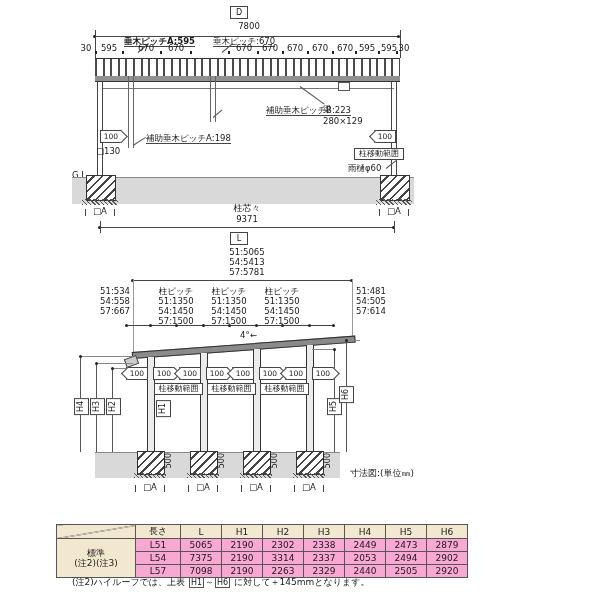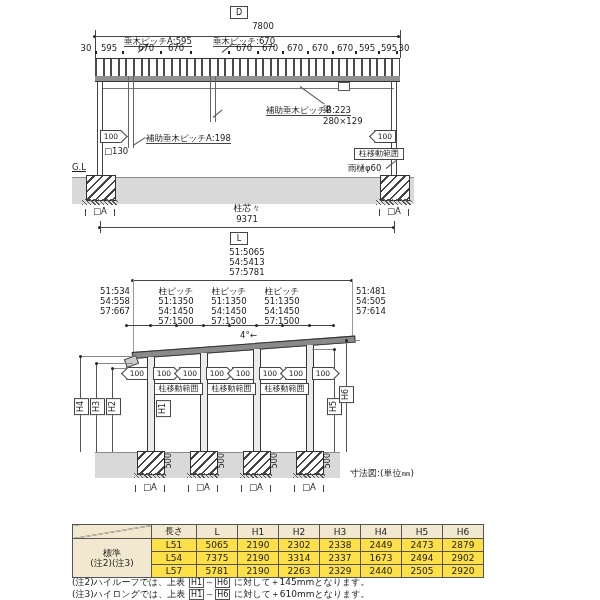--- a/index.html
+++ b/index.html
@@ -28,45 +28,45 @@
   .anch{position:absolute;width:30px;text-align:center;font-size:8.5px;line-height:12px;}
   .anch::before,.anch::after{content:"";position:absolute;bottom:1px;width:1px;height:7px;background:#444;}
   .anch::before{left:0;} .anch::after{right:0;}
   .ground{position:absolute;background:#d9d9d9;border-top:1px solid #8a8a8a;}
   .fnd{position:absolute;border:1px solid #333;
        background:repeating-linear-gradient(135deg,#fff 0 4px,#444 4px 6px);}
   .base{position:absolute;background:repeating-linear-gradient(45deg,#555 0 1px,transparent 1px 3px);}
   .rafters{position:absolute;border-top:1.5px solid #333;border-bottom:1.5px solid #333;
        background:repeating-linear-gradient(90deg,#4a4a4a 0 2px,#fff 2px 7.6px);}
   .post{position:absolute;border-left:1px solid #333;border-right:1px solid #333;background:#ececec;}
-  table.spec{position:absolute;left:72px;top:524px;border-collapse:collapse;background:#fde047;}
+  table.spec{position:absolute;left:56px;top:524px;border-collapse:collapse;background:#f9a8d4;}
   table.spec td,table.spec th{border:1px solid #555;font-size:9px;font-weight:normal;
        text-align:center;padding:0;height:12px;}
   table.spec th{background:#f2e8cf;}
   td.diag{background:#f2e8cf linear-gradient(to bottom right,transparent calc(50% - 0.6px),#555 50%,transparent calc(50% + 0.6px));}
   td.glabel{background:#f2e8cf;font-size:8.5px;line-height:10px;}
   .nbx{display:inline-block;border:1px solid #555;font-size:8px;line-height:9px;padding:0 1px;margin:0 1px;}
   .note{position:absolute;font-size:9px;line-height:11px;white-space:nowrap;}
 </style>
 </head>
 <body>
 
 <div class="stage">
 
   <div>
     <span class="bx" style="left:230px;top:6px;width:14px;">D</span>
-    <span class="t c s85" style="left:238px;top:21px;width:50px;">7800</span>
+    <span class="t c s85" style="left:224px;top:21px;width:50px;">7800</span>
 
     <div class="hl" style="left:95px;top:36px;width:305px;"></div>
     <div class="d" style="left:93px;top:35px;"></div>
     <div class="d" style="left:397px;top:35px;"></div>
     <div class="vl" style="left:95px;top:30px;height:28px;"></div>
     <div class="vl" style="left:400px;top:30px;height:28px;"></div>
 
-    <span class="t s85 ul" style="left:124px;top:36px;">垂木ピッチA:595</span>
+    <span class="t s85 ul" style="left:124px;top:36px;font-weight:bold;">垂木ピッチA:595</span>
     <span class="t s85 ul" style="left:213px;top:36px;">垂木ピッチ:670</span>
     <div class="sl" style="left:138px;top:52px;width:14px;transform:rotate(-40deg);"></div>
     <div class="sl" style="left:222px;top:52px;width:14px;transform:rotate(-40deg);"></div>
 
     <span class="t c s85" style="left:73px;top:43px;width:26px;">30</span>
     <span class="t c s85" style="left:96px;top:43px;width:26px;">595</span>
     <span class="t c s85" style="left:133px;top:43px;width:26px;">670</span>
     <span class="t c s85" style="left:163px;top:43px;width:26px;">670</span>
     <span class="t c s85" style="left:231px;top:43px;width:26px;">670</span>
     <span class="t c s85" style="left:257px;top:43px;width:26px;">670</span>
@@ -106,26 +106,26 @@
 
     <span class="t s85 ul" style="left:222px;top:105px;margin-left:44px;">補助垂木ピッチB:223</span>
     <div class="sl" style="left:213px;top:117px;width:12px;transform:rotate(-40deg);"></div>
     <span class="t s85" style="left:323px;top:104px;">梁</span>
     <span class="t s85" style="left:323px;top:116px;">280×129</span>
     <div class="sl" style="left:300px;top:86px;width:30px;transform:rotate(36deg);"></div>
     <span class="t s85 ul" style="left:146px;top:133px;">補助垂木ピッチA:198</span>
     <div class="sl" style="left:133px;top:145px;width:15px;transform:rotate(-33deg);"></div>
 
     <span class="m100 pr" style="left:100px;top:130px;"><i class="pt"></i><b>100</b></span>
-    <span class="t s85" style="left:104px;top:146px;text-align:right;">□130</span>
+    <span class="t s85" style="left:96px;top:146px;text-align:right;">□130</span>
     <span class="m100 pl" style="left:374px;top:130px;"><i class="pt"></i><b>100</b></span>
     <span class="bx s7" style="left:354px;top:148px;width:46px;line-height:10px;">柱移動範囲</span>
     <span class="t s85" style="left:348px;top:163px;">雨樋φ60</span>
     <div class="sl" style="left:386px;top:168px;width:14px;transform:rotate(-38deg);"></div>
-    <span class="t s85" style="left:72px;top:162px;text-decoration:underline;">G.L</span>
+    <span class="t s85" style="left:72px;top:170px;text-decoration:underline;">G.L</span>
 
     <div class="ground" style="left:72px;top:177px;width:342px;height:26px;"></div>
     <div class="fnd" style="left:86px;top:175px;width:28px;height:24px;"></div>
     <div class="fnd" style="left:380px;top:175px;width:28px;height:24px;"></div>
     <div class="base" style="left:82px;top:199px;width:36px;height:6px;"></div>
     <div class="base" style="left:376px;top:199px;width:36px;height:6px;"></div>
 
     <span class="anch" style="left:85px;top:205px;">□A</span>
     <span class="anch" style="left:379px;top:205px;">□A</span>
     <span class="t c" style="left:216px;top:203px;width:62px;">柱芯々</span>
@@ -274,37 +274,34 @@
       <td>2449</td>
       <td>2473</td>
       <td>2879</td>
     </tr>
     <tr>
       <td>L54</td>
       <td>7375</td>
       <td>2190</td>
       <td>3314</td>
       <td>2337</td>
-      <td>1673</td>
+      <td>2053</td>
       <td>2494</td>
       <td>2902</td>
     </tr>
     <tr>
       <td>L57</td>
-      <td>5781</td>
+      <td>7098</td>
       <td>2190</td>
       <td>2263</td>
       <td>2329</td>
       <td>2440</td>
       <td>2505</td>
       <td>2920</td>
     </tr>
   </tbody>
     </table>
 
   <div class="note" style="left:72px;top:577px;">
     <span>(注2)ハイルーフでは、上表</span> <span class="nbx">H1</span><span>～</span><span class="nbx">H6</span> <span>に対して＋145mmとなります。</span>
   </div>
-  <div class="note" style="left:72px;top:589px;">
-    <span>(注3)ハイロングでは、上表</span> <span class="nbx">H1</span><span>～</span><span class="nbx">H6</span> <span>に対して＋610mmとなります。</span>
-  </div>
 
 </div>
 
 </body></html>

